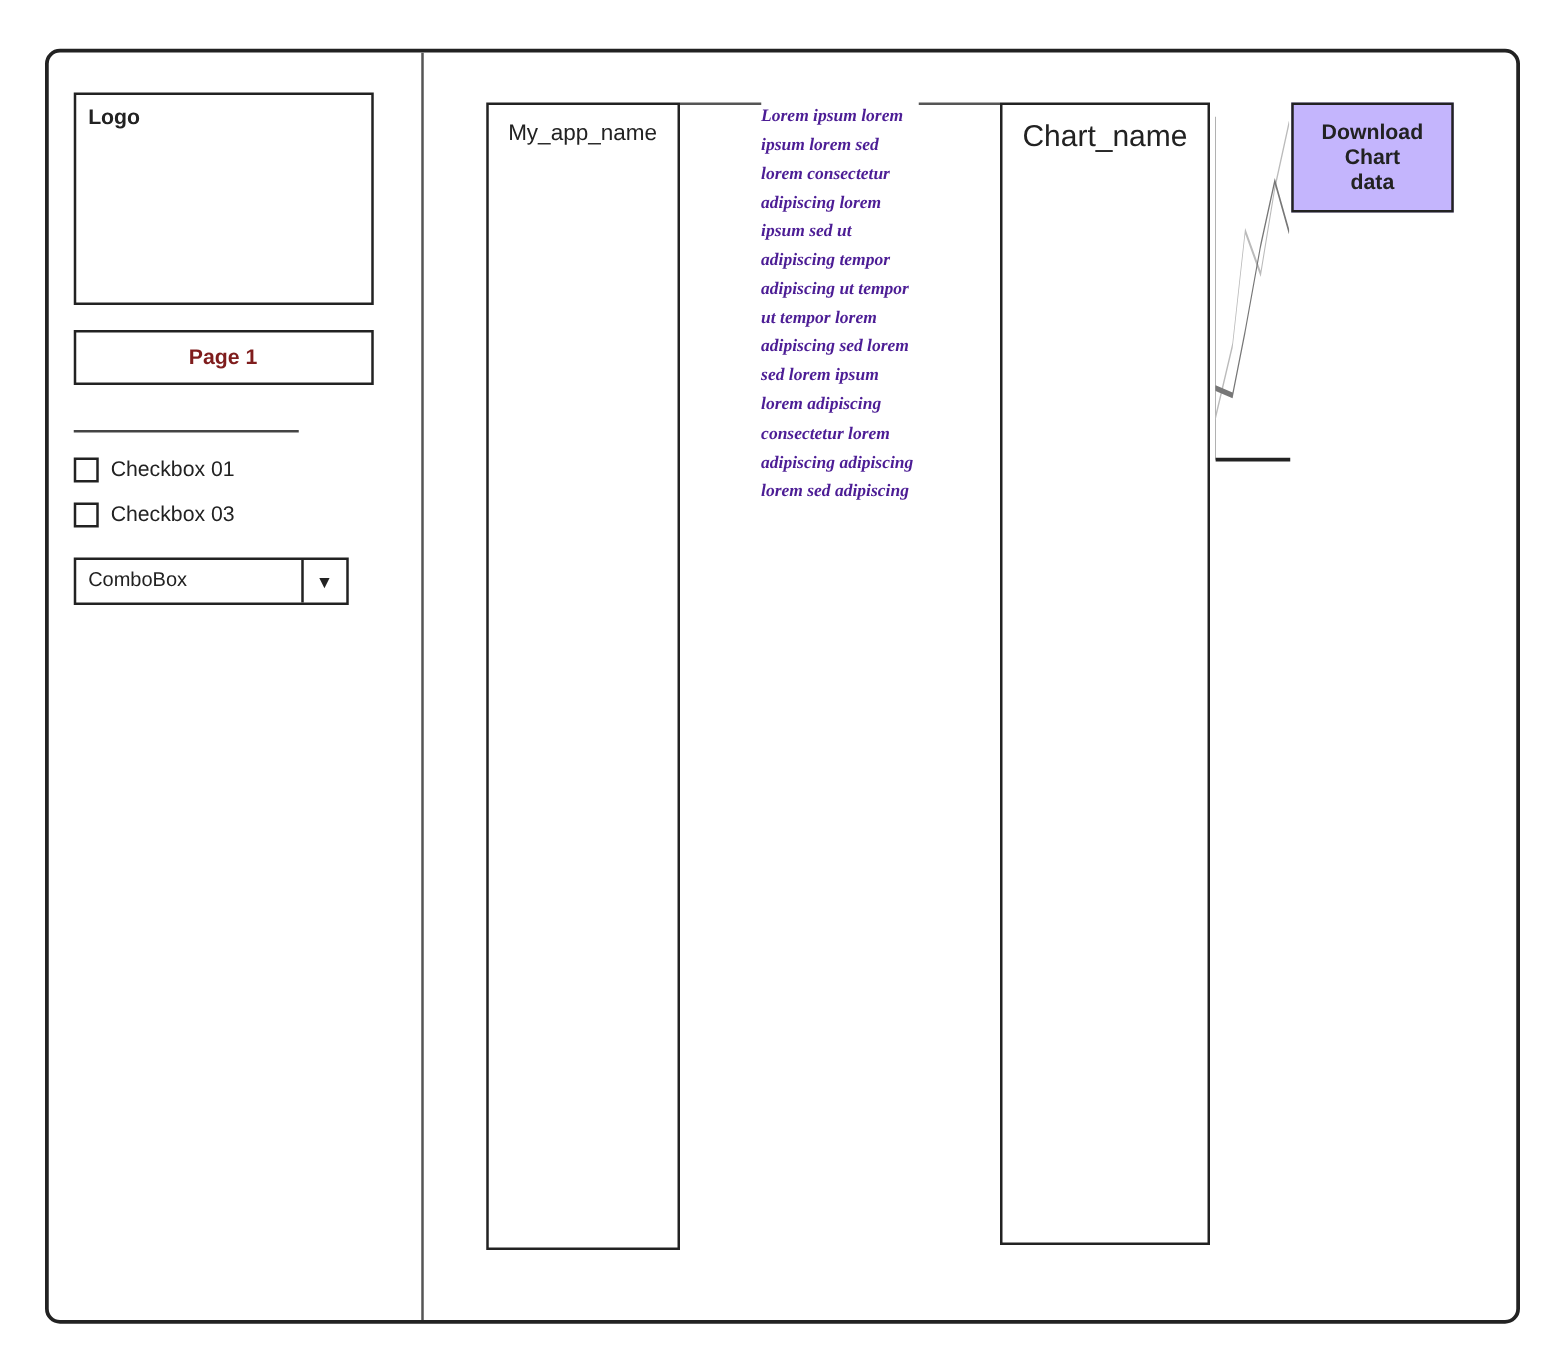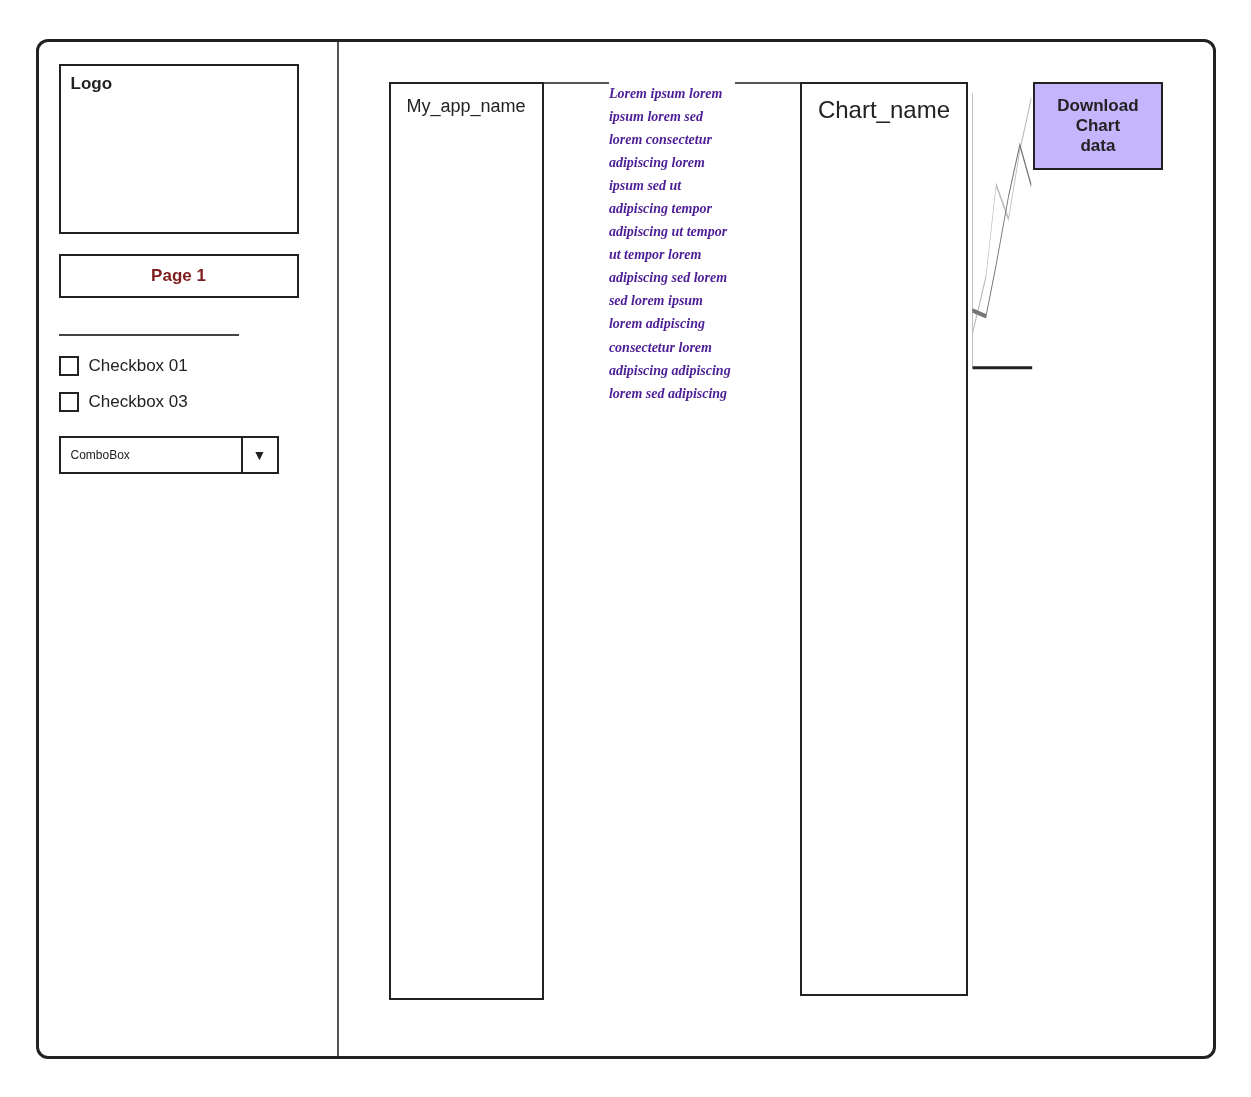--- a/index.html
+++ b/index.html
@@ -27,21 +27,21 @@
       position: relative;
       overflow: hidden;
       background: #fff;
     }
 
     
     .sidebar {
       width: 300px;
       min-height: 100%;
       border-right: 2.5px solid #555;
-      padding: 22px 20px;
+      padding: 32px 20px;
       display: flex;
       flex-direction: column;
       gap: 0;
       flex-shrink: 0;
     }
 
     .logo-box {
       border: 2.5px solid #222;
       width: 240px;
       height: 170px;
@@ -112,21 +112,21 @@
       border: 2.5px solid #222;
       width: 220px;
       height: 38px;
       cursor: pointer;
       background: #fff;
     }
 
     .combobox-label {
       flex: 1;
       padding: 0 10px;
-      font-size: 12px;
+      font-size: 16px;
       color: #222;
     }
 
     .combobox-arrow {
       width: 36px;
       height: 100%;
       border-left: 2.5px solid #222;
       display: flex;
       align-items: center;
       justify-content: center;

